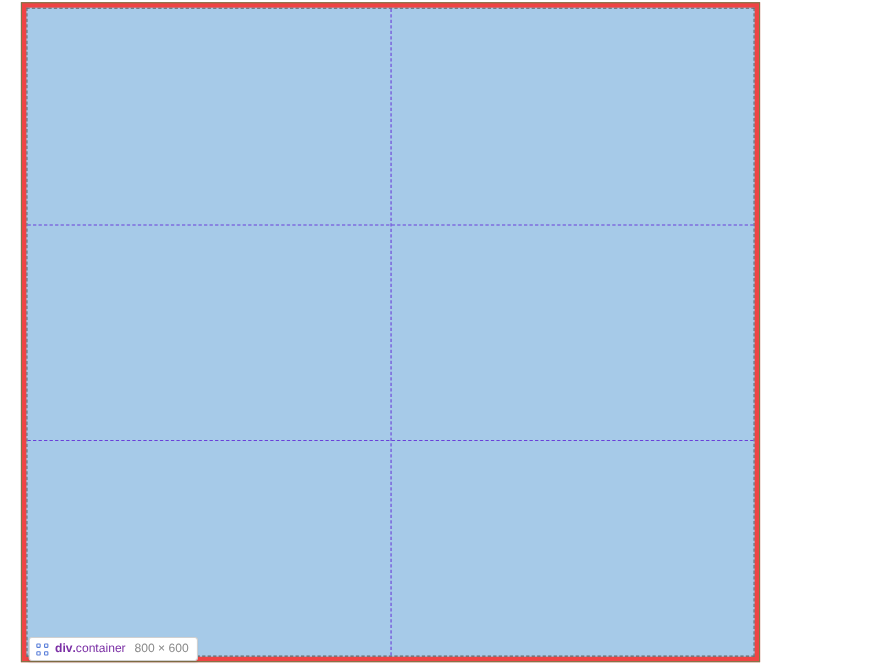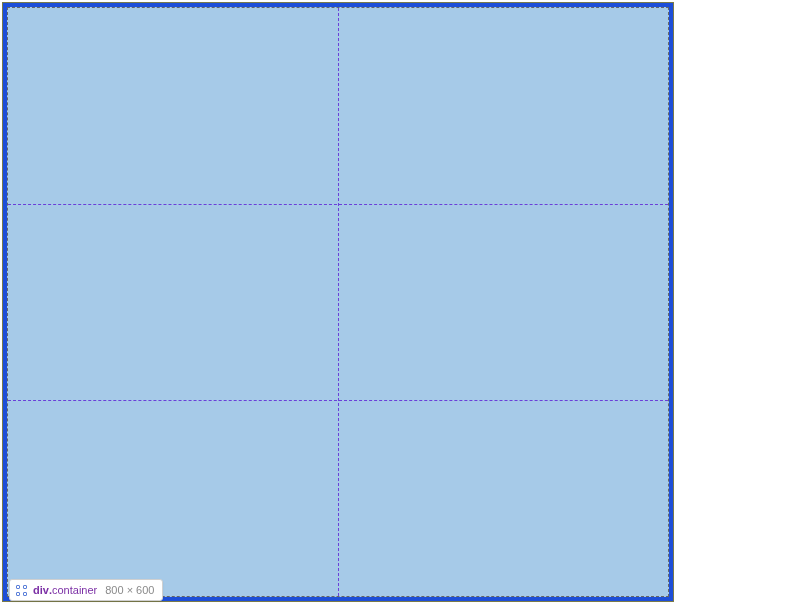--- a/index.html
+++ b/index.html
@@ -9,22 +9,23 @@
     }
     body {
       font-family: Arial, Helvetica, sans-serif;
       background: #fff;
       padding: 2px;
     }
     .outer-frame {
       width: 672px;
       height: 600px;
       border: 1px solid #7a7a4a;
-      background: #1d4ed8;
+      background: #ef4444;
       position: relative;
+      margin-left: 17px;
     }
     .container {
       position: absolute;
       top: 4px;
       left: 4px;
       right: 4px;
       bottom: 4px;
       background: #a6cae8;
       border: 1px dashed #666;
     }

